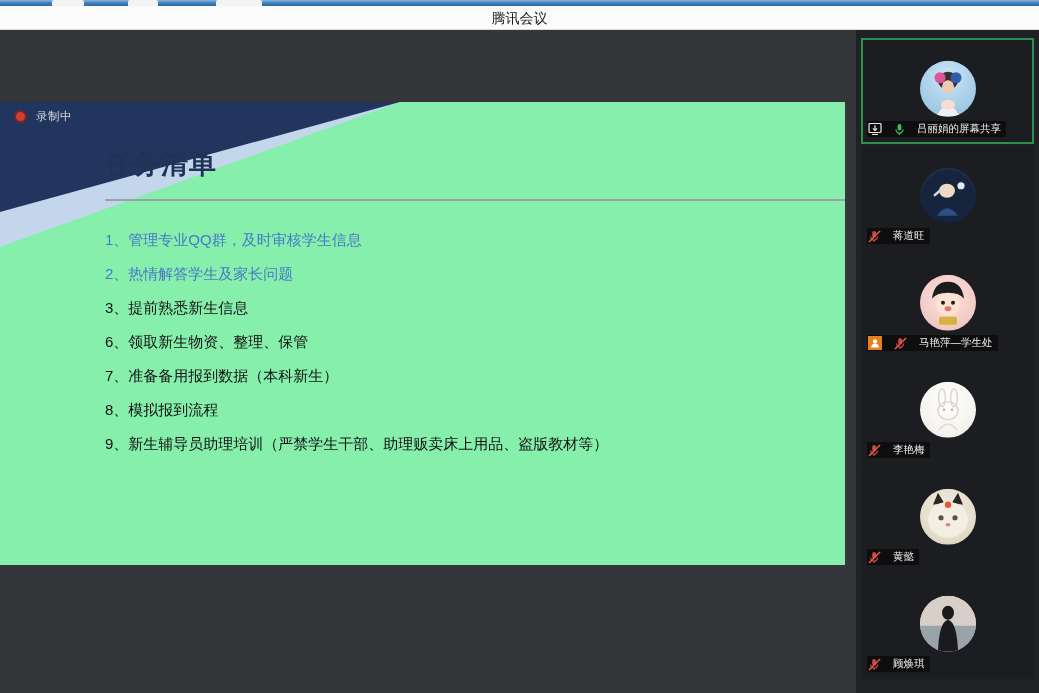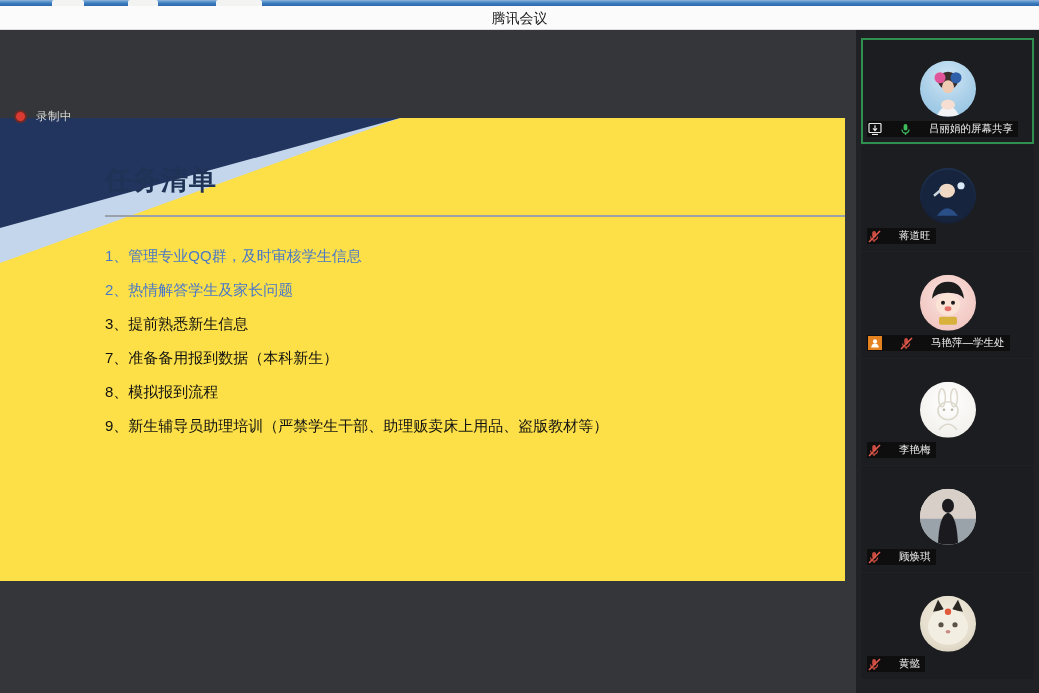--- a/index.html
+++ b/index.html
@@ -50,22 +50,22 @@
     width: 13px; height: 13px; border-radius: 50%;
     background: #d93b32;
     border: 2px solid #6e2a26;
   }
   #recording .rec-label {
     font-size: 11.5px; color: #dcdcdc; letter-spacing: .5px;
   }
 
   
   #slide {
-    position: absolute; left: 0; top: 88px; width: 845px; height: 463px;
-    background: #fde047;
+    position: absolute; left: 0; top: 72px; width: 845px; height: 463px;
+    background: #86efac;
     overflow: hidden;
   }
   
   #slide .deco-navy {
     position: absolute; left: 0; top: 0; width: 400px; height: 110px;
     background: #22355e;
     clip-path: polygon(0 0, 400px 0, 0 110px);
   }
   #slide .deco-pale2 {
     position: absolute; left: 0; top: 0; width: 400px; height: 145px;
@@ -107,21 +107,21 @@
   }
   .tile.active { border-color: #2f8f4e; }
   .tile .avatar {
     position: absolute; left: 50%; top: 50%;
     transform: translate(-50%, -54%);
     width: 56px; height: 56px; border-radius: 50%;
     overflow: hidden;
   }
   .tile .namebar {
     position: absolute; left: 4px; bottom: 5px; height: 16px;
-    display: flex; align-items: center; gap: 18px;
+    display: flex; align-items: center; gap: 12px;
     background: rgba(12,12,12,.88); padding: 0 5px 0 1px;
     max-width: 164px;
   }
   .tile .namebar .nm {
     font-size: 10.5px; color: #f0f0f0; white-space: nowrap;
     overflow: hidden; text-overflow: clip;
   }
 
   
   .ico { flex: 0 0 auto; display: block; }
@@ -164,20 +164,21 @@
     <div class="deco-pale2"></div>
     <div class="deco-navy"></div>
 
     <div id="slide-title">任务清单</div>
     <div id="slide-rule"></div>
 
     <div id="slide-list">
       <div class="li hl"><span>1、</span><span>管理专业QQ群，及时审核学生信息</span></div>
       <div class="li hl"><span>2、</span><span>热情解答学生及家长问题</span></div>
       <div class="li"><span>3、</span><span>提前熟悉新生信息</span></div>
+      <div class="li"><span>6、</span><span>领取新生物资、整理、保管</span></div>
       <div class="li"><span>7、</span><span>准备备用报到数据（本科新生）</span></div>
       <div class="li"><span>8、</span><span>模拟报到流程</span></div>
       <div class="li wrap"><span>9、</span><span>新生辅导员助理培训（严禁学生干部、助理贩卖床上用品、盗版教材等）</span></div>
     </div>
 
   </div>
 
 </div>
 
 <div id="rail">
@@ -273,41 +274,20 @@
       </svg>
     </div>
     <div class="namebar">
       <svg class="ico" width="13" height="13" viewBox="0 0 13 13">
         <rect x="4.2" y="1" width="3.8" height="6.4" rx="1.9" fill="#c94b3f"></rect>
         <path d="M2.6 6.6 a3.5 3.5 0 0 0 7 0" fill="none" stroke="#c94b3f" stroke-width="1.3"></path>
         <path d="M6.1 10.1 L6.1 12" stroke="#c94b3f" stroke-width="1.3"></path>
         <path d="M1 12 L12 1" stroke="#e05b4c" stroke-width="1.6"></path>
       </svg>
       <span class="nm">李艳梅</span>
-    </div>
-  </div>
-
-  <div class="tile">
-    <div class="avatar">
-      <div class="av-art av-sil"></div>
-      <svg class="av-art" viewBox="0 0 56 56">
-        <rect x="0" y="0" width="56" height="30" fill="#d7cfc8"></rect>
-        <rect x="0" y="30" width="56" height="26" fill="#9aa3aa"></rect>
-        <ellipse cx="28" cy="17" rx="6" ry="7" fill="#1b1b1f"></ellipse>
-        <path d="M18 56 Q19 26 28 24 Q37 26 38 56 Z" fill="#1b1b1f"></path>
-      </svg>
-    </div>
-    <div class="namebar">
-      <svg class="ico" width="13" height="13" viewBox="0 0 13 13">
-        <rect x="4.2" y="1" width="3.8" height="6.4" rx="1.9" fill="#c94b3f"></rect>
-        <path d="M2.6 6.6 a3.5 3.5 0 0 0 7 0" fill="none" stroke="#c94b3f" stroke-width="1.3"></path>
-        <path d="M6.1 10.1 L6.1 12" stroke="#c94b3f" stroke-width="1.3"></path>
-        <path d="M1 12 L12 1" stroke="#e05b4c" stroke-width="1.6"></path>
-      </svg>
-      <span class="nm">顾焕琪</span>
     </div>
   </div>
 
   <div class="tile">
     <div class="avatar">
       <div class="av-art av-cat"></div>
       <svg class="av-art" viewBox="0 0 56 56">
         <path d="M13 16 L18 4 L24 14 Z" fill="#2a2723"></path>
         <path d="M43 16 L38 4 L32 14 Z" fill="#2a2723"></path>
         <ellipse cx="28" cy="31" rx="20" ry="18" fill="#f3eee2"></ellipse>
@@ -321,13 +301,34 @@
       <svg class="ico" width="13" height="13" viewBox="0 0 13 13">
         <rect x="4.2" y="1" width="3.8" height="6.4" rx="1.9" fill="#c94b3f"></rect>
         <path d="M2.6 6.6 a3.5 3.5 0 0 0 7 0" fill="none" stroke="#c94b3f" stroke-width="1.3"></path>
         <path d="M6.1 10.1 L6.1 12" stroke="#c94b3f" stroke-width="1.3"></path>
         <path d="M1 12 L12 1" stroke="#e05b4c" stroke-width="1.6"></path>
       </svg>
       <span class="nm">黄懿</span>
     </div>
   </div>
 
+  <div class="tile">
+    <div class="avatar">
+      <div class="av-art av-sil"></div>
+      <svg class="av-art" viewBox="0 0 56 56">
+        <rect x="0" y="0" width="56" height="30" fill="#d7cfc8"></rect>
+        <rect x="0" y="30" width="56" height="26" fill="#9aa3aa"></rect>
+        <ellipse cx="28" cy="17" rx="6" ry="7" fill="#1b1b1f"></ellipse>
+        <path d="M18 56 Q19 26 28 24 Q37 26 38 56 Z" fill="#1b1b1f"></path>
+      </svg>
+    </div>
+    <div class="namebar">
+      <svg class="ico" width="13" height="13" viewBox="0 0 13 13">
+        <rect x="4.2" y="1" width="3.8" height="6.4" rx="1.9" fill="#c94b3f"></rect>
+        <path d="M2.6 6.6 a3.5 3.5 0 0 0 7 0" fill="none" stroke="#c94b3f" stroke-width="1.3"></path>
+        <path d="M6.1 10.1 L6.1 12" stroke="#c94b3f" stroke-width="1.3"></path>
+        <path d="M1 12 L12 1" stroke="#e05b4c" stroke-width="1.6"></path>
+      </svg>
+      <span class="nm">顾焕琪</span>
+    </div>
+  </div>
+
 </div>
 
 </body></html>

